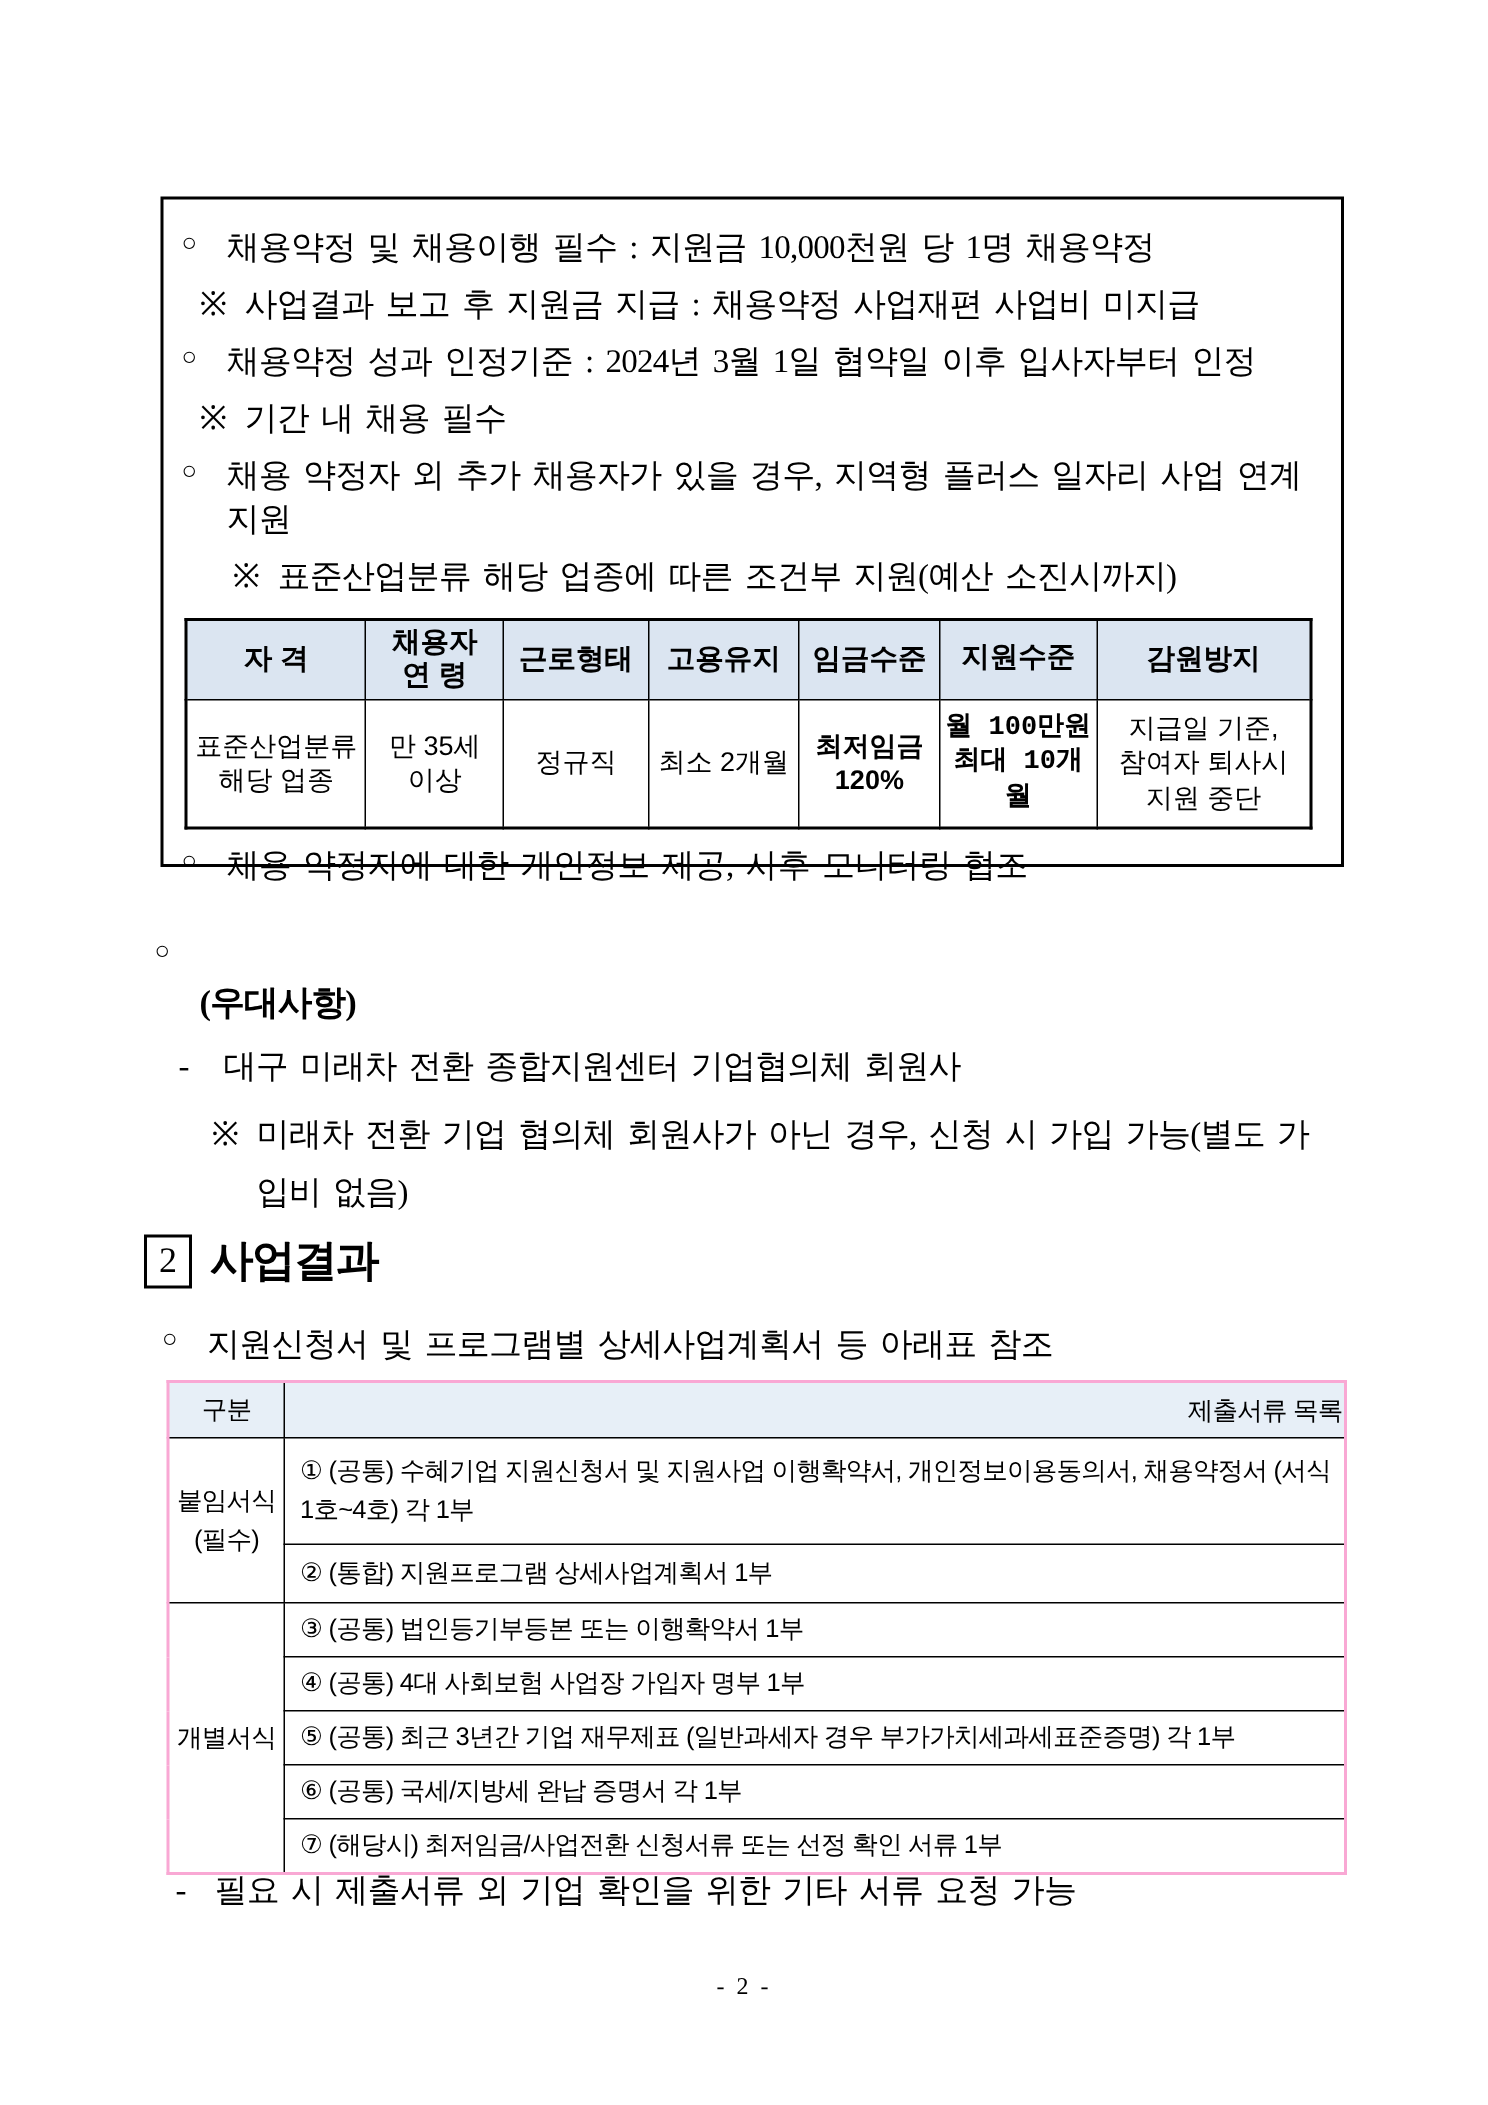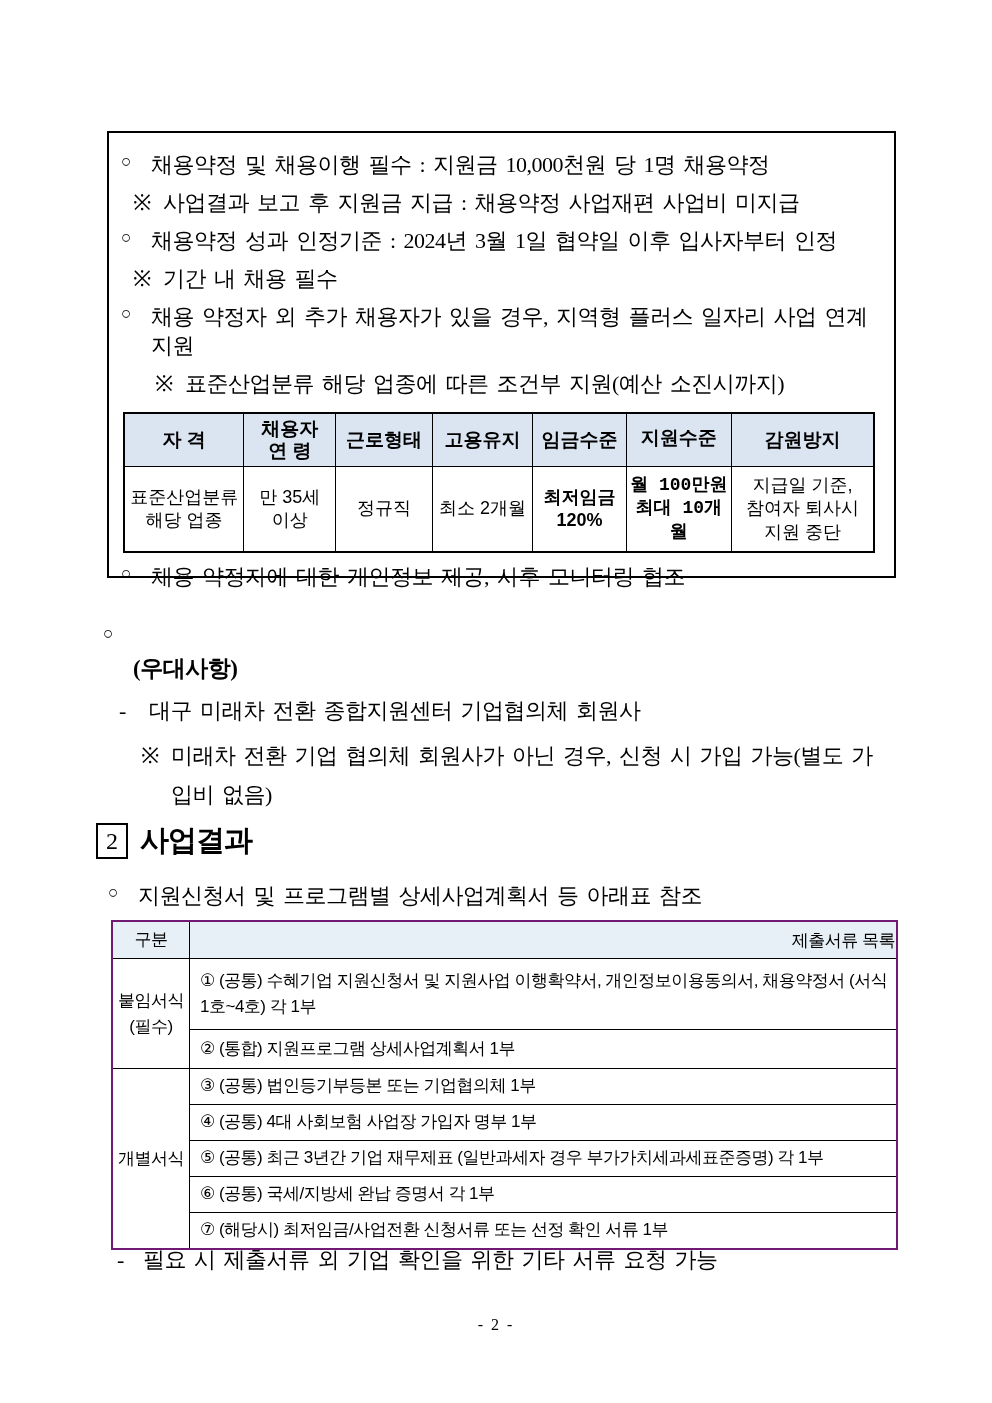--- a/index.html
+++ b/index.html
@@ -36,21 +36,21 @@
   .pref .i2{padding-left:38px;width:750px;line-height:1.75;}
   
   .heading{position:absolute;top:821px;left:96px;display:flex;align-items:center;
       font-family:"Liberation Sans","DejaVu Sans",sans-serif;}
   .numbox{display:inline-block;border:2px solid #000;min-width:24px;height:32px;line-height:32px;
       text-align:center;font-family:"Liberation Serif",serif;font-size:24px;margin-right:12px;padding:0 2px;}
   .htext{font-size:29px;font-weight:900;letter-spacing:-1px;}
   .intro{position:absolute;top:872px;left:108px;}
   
   .t2wrap{position:absolute;top:920px;left:111px;}
-  .t2{border-collapse:collapse;width:787px;border:2px solid #701a75;
+  .t2{border-collapse:collapse;width:787px;border:2px solid #f9a8d4;
       font-family:"Liberation Sans","DejaVu Sans",sans-serif;table-layout:fixed;}
   .t2 th,.t2 td{border:1px solid #000;font-size:17px;letter-spacing:-0.5px;}
   .t2 th{background:var(--table2_header_bg,#e7eff7);font-weight:normal;height:34px;text-align:right;}
   .t2 .col-label{width:74px;text-align:center;white-space:pre-line;vertical-align:middle;line-height:1.5;}
   .t2 td.doc{padding:4px 8px 4px 10px;vertical-align:middle;line-height:1.55;}
   .t2 tr.r-tall td.doc{height:62px;}
   .t2 tr.r-mid td.doc{height:30px;}
   .t2 tr.r-std td.doc{height:27px;}
   .note{position:absolute;top:1236px;left:117px;}
   .note .bullet{flex:0 0 26px;}
@@ -160,21 +160,21 @@
       <tr class="r-tall">
         <td class="col-label" rowspan="2">붙임서식
 (필수)</td>
         <td class="doc">① (공통) 수혜기업 지원신청서 및 지원사업 이행확약서, 개인정보이용동의서, 채용약정서 (서식 1호~4호) 각 1부</td>
       </tr>
       <tr class="r-mid">
         <td class="doc">② (통합) 지원프로그램 상세사업계획서 1부</td>
       </tr>
       <tr class="r-std">
         <td class="col-label" rowspan="5">개별서식</td>
-        <td class="doc">③ (공통) 법인등기부등본 또는 기업협의체 1부</td>
+        <td class="doc">③ (공통) 법인등기부등본 또는 이행확약서 1부</td>
       </tr>
       <tr class="r-std">
         <td class="doc">④ (공통) 4대 사회보험 사업장 가입자 명부 1부</td>
       </tr>
       <tr class="r-std">
         <td class="doc">⑤ (공통) 최근 3년간 기업 재무제표 (일반과세자 경우 부가가치세과세표준증명) 각 1부</td>
       </tr>
       <tr class="r-std">
         <td class="doc">⑥ (공통) 국세/지방세 완납 증명서 각 1부</td>
       </tr>

